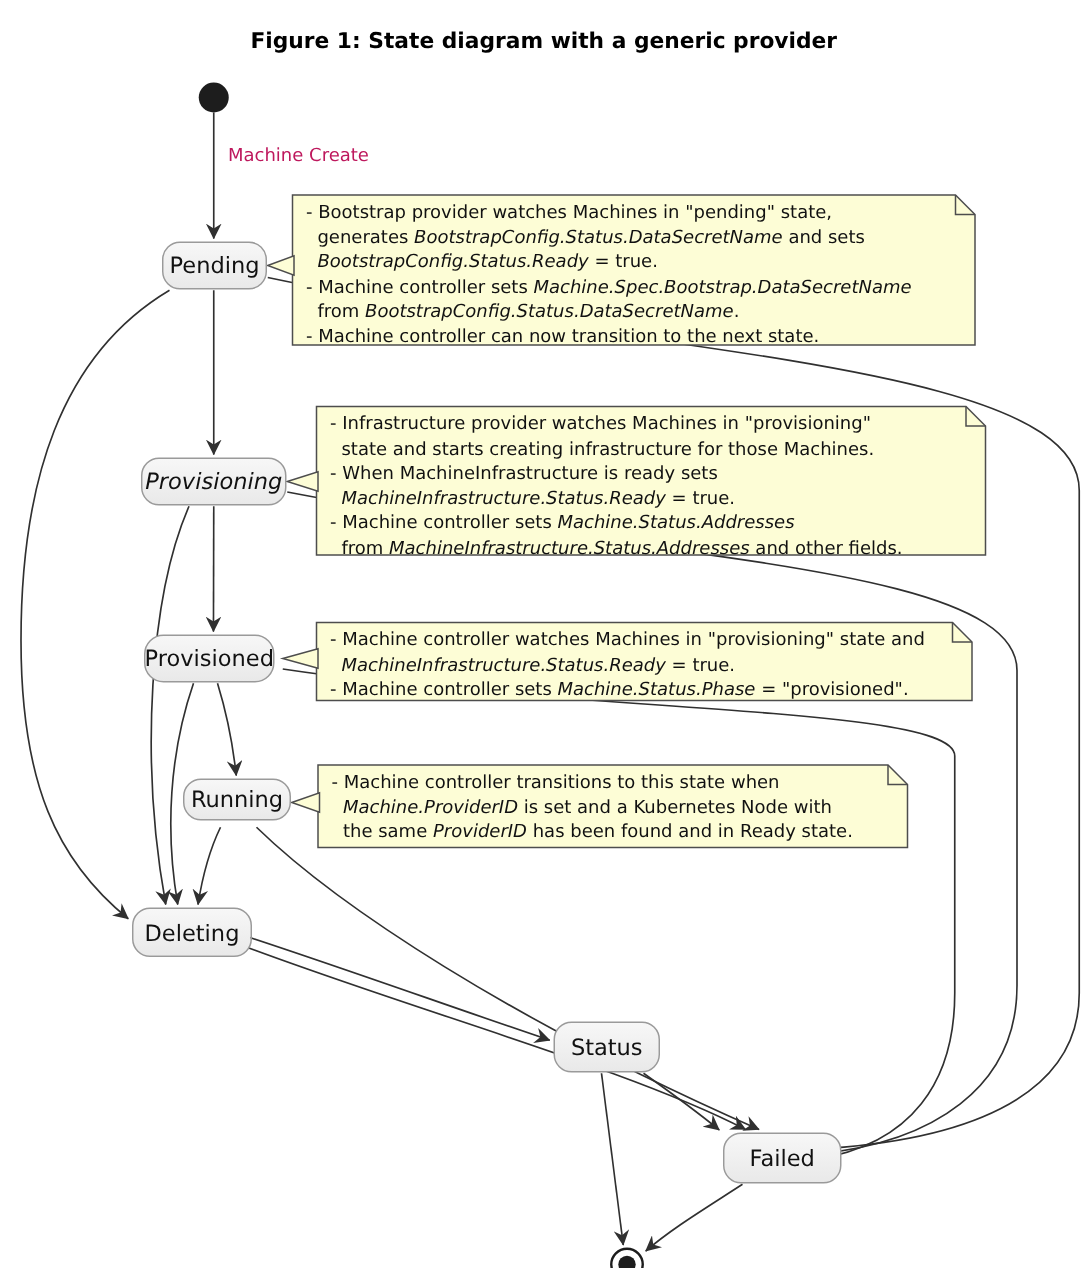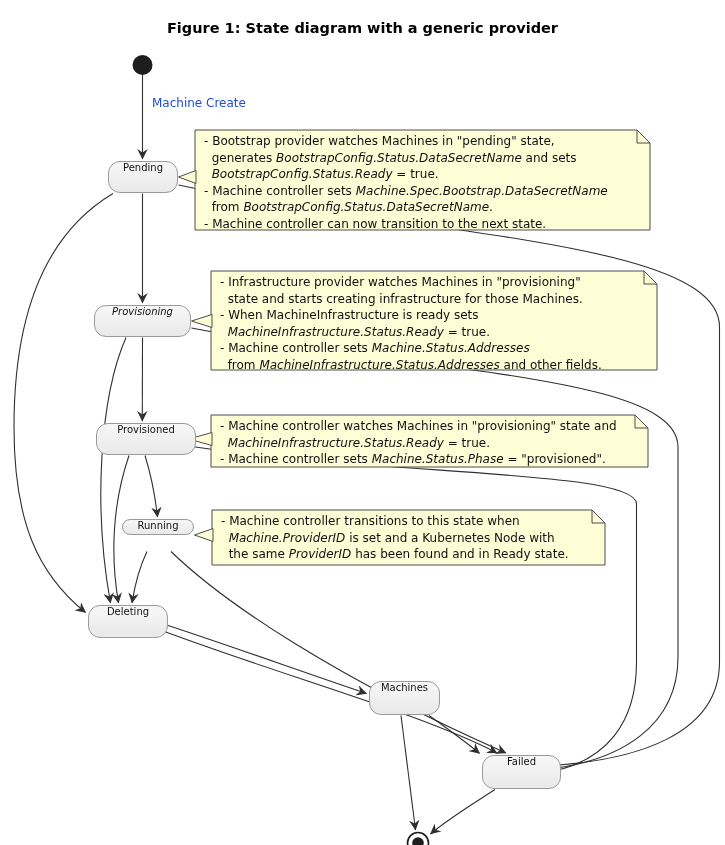--- a/index.html
+++ b/index.html
@@ -8,30 +8,30 @@
     font-family:"DejaVu Sans","Liberation Sans",sans-serif;color:#1a1a1a;margin-top:12px;
   }
   .title{
     position:absolute;left:0;top:8px;width:725px;text-align:center;
     font-size:14.5px;font-weight:bold;color:#000;
   }
   #edge-layer{position:absolute;left:0;top:0;width:725px;height:845px;}
   .state{
     position:absolute;box-sizing:border-box;border:1px solid #9a9a9a;border-radius:12px;
     background:linear-gradient(180deg,#f7f7f7 0%,#e9e9e9 100%);
-    display:flex;align-items:flex-start;justify-content:center;
-    font-size:10px;color:#111;box-shadow:0 0 0 0 transparent;
+    display:flex;align-items:center;justify-content:center;
+    font-size:15px;color:#111;box-shadow:0 0 0 0 transparent;
   }
   .note-text{
     position:absolute;box-sizing:border-box;padding:3px 0 0 9px;
     font-size:12px;line-height:16.5px;color:#111;white-space:pre;
   }
   .note-text .em{font-style:italic;}
   .edge-label{
-    position:absolute;font-size:12px;color:#1d4ed8;white-space:pre;
+    position:absolute;font-size:12px;color:#be185d;white-space:pre;
   }
 </style>
 </head>
 <body>
 
 <div class="canvas">
   <div class="title">Figure 1: State diagram with a generic provider</div>
   <svg id="edge-layer" viewBox="0 0 725 845" xmlns="http://www.w3.org/2000/svg">
     <defs>
       <marker id="arrowhead" viewBox="0 0 10 10" refX="9.5" refY="5" markerWidth="9.5" markerHeight="9.5" orient="auto-start-reverse">
@@ -77,31 +77,31 @@
         <circle cx="418" cy="831" r="5.8" fill="#1d1d1d"></circle>
       </g>
   </svg>
   <div id="node-layer">
       <div class="state" style="left: 108px; top: 149px; width: 70px; height: 32px;">
         <span>Pending</span>
       </div>
       <div class="state" style="left: 94px; top: 293px; width: 97px; height: 32px; font-style: italic;">
         <span>Provisioning</span>
       </div>
-      <div class="state" style="left: 96px; top: 411px; width: 100px; height: 32px;">
+      <div class="state" style="left: 96px; top: 411px; width: 87px; height: 32px; border-radius: 13px;">
         <span>Provisioned</span>
       </div>
-      <div class="state" style="left: 122px; top: 507px; width: 72px; height: 16px;">
+      <div class="state" style="left: 122px; top: 507px; width: 72px; height: 28px;">
         <span>Running</span>
       </div>
       <div class="state" style="left: 88px; top: 593px; width: 80px; height: 33px;">
         <span>Deleting</span>
       </div>
       <div class="state" style="left: 369px; top: 669px; width: 71px; height: 34px;">
-        <span>Machines</span>
+        <span>Status</span>
       </div>
       <div class="state" style="left: 482px; top: 743px; width: 79px; height: 34px;">
         <span>Failed</span>
       </div>
       <div class="note-text" style="left: 195px; top: 118px; width: 455px; height: 100px;"><div><span>- Bootstrap provider watches Machines in "pending" state,</span></div><div><span>  generates </span><span class="em">BootstrapConfig.Status.DataSecretName</span><span> and sets</span></div><div><span>  </span><span class="em">BootstrapConfig.Status.Ready</span><span> = true.</span></div><div><span>- Machine controller sets </span><span class="em">Machine.Spec.Bootstrap.DataSecretName</span></div><div><span>  from </span><span class="em">BootstrapConfig.Status.DataSecretName</span><span>.</span></div><div><span>- Machine controller can now transition to the next state.</span></div></div>
       <div class="note-text" style="left: 211px; top: 259px; width: 446px; height: 99px;"><div><span>- Infrastructure provider watches Machines in "provisioning"</span></div><div><span>  state and starts creating infrastructure for those Machines.</span></div><div><span>- When MachineInfrastructure is ready sets</span></div><div><span>  </span><span class="em">MachineInfrastructure.Status.Ready</span><span> = true.</span></div><div><span>- Machine controller sets </span><span class="em">Machine.Status.Addresses</span></div><div><span>  from </span><span class="em">MachineInfrastructure.Status.Addresses</span><span> and other fields.</span></div></div>
       <div class="note-text" style="left: 211px; top: 403px; width: 437px; height: 52px;"><div><span>- Machine controller watches Machines in "provisioning" state and</span></div><div><span>  </span><span class="em">MachineInfrastructure.Status.Ready</span><span> = true.</span></div><div><span>- Machine controller sets </span><span class="em">Machine.Status.Phase</span><span> = "provisioned".</span></div></div>
       <div class="note-text" style="left: 212px; top: 498px; width: 393px; height: 55px;"><div><span>- Machine controller transitions to this state when</span></div><div><span>  </span><span class="em">Machine.ProviderID</span><span> is set and a Kubernetes Node with</span></div><div><span>  the same </span><span class="em">ProviderID</span><span> has been found and in Ready state.</span></div></div>
     </div>
   <div class="edge-label" id="start-edge-label" style="left: 152px; top: 84px;">Machine Create</div>

